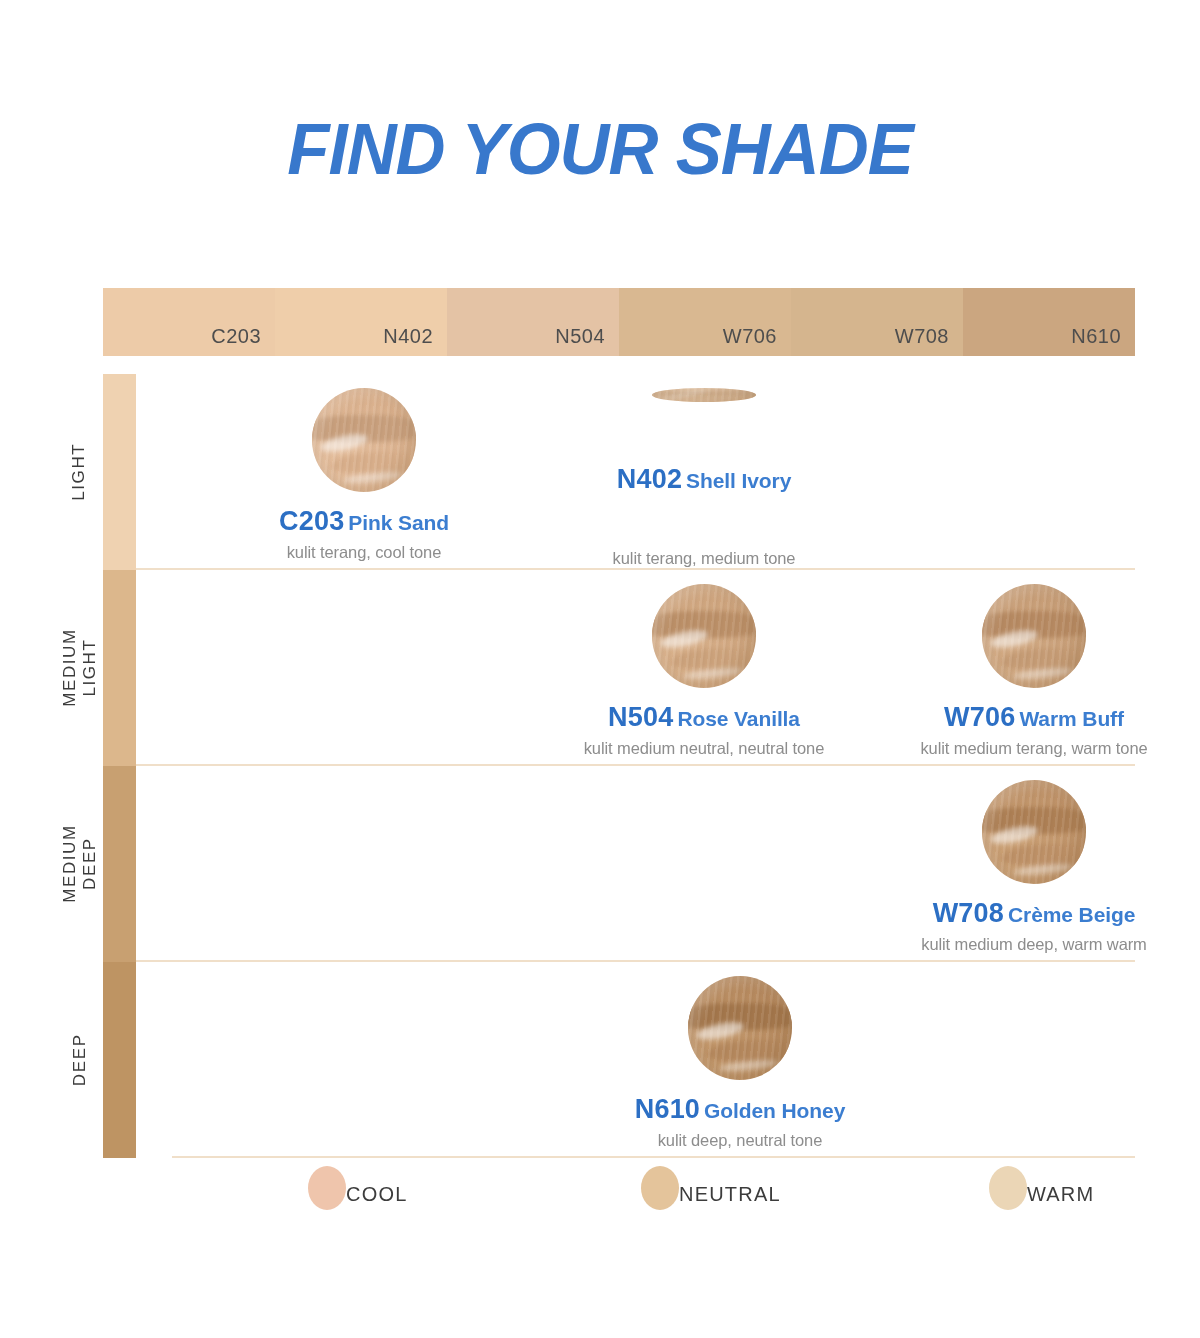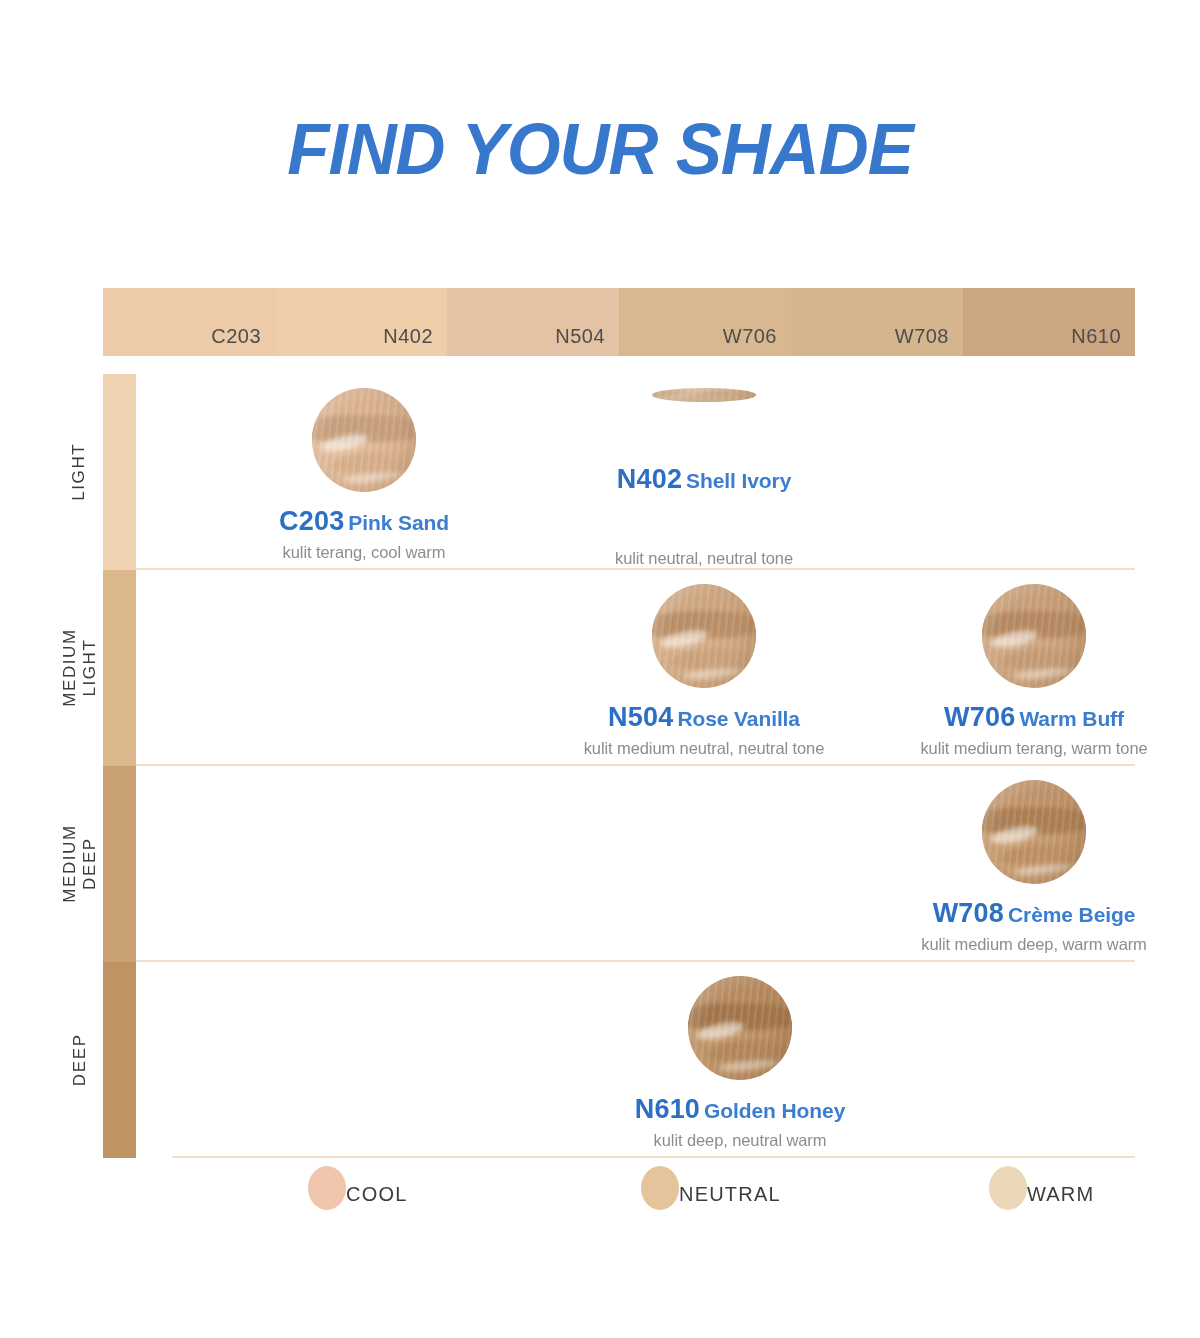--- a/index.html
+++ b/index.html
@@ -288,33 +288,33 @@
           <div class="cell" style="left: 78px;">
             <div class="blob" style="background: radial-gradient(circle at 34% 72%, rgb(232, 194, 161) 0%, rgb(217, 175, 139) 72%, rgb(201, 160, 125) 100%);">
               <div class="smear" style="background: rgb(201, 160, 125);"></div>
               <div class="smear2" style="background: rgb(217, 175, 139);"></div>
               <div class="streaks"></div>
               <div class="shine"></div>
               <div class="shine2"></div>
               <div class="edge"></div>
             </div>
             <div class="name-line"><span class="code">C203</span><span class="sname">Pink Sand</span></div>
-            <div class="desc">kulit terang, cool warm</div>
+            <div class="desc">kulit terang, cool tone</div>
           </div>
           <div class="cell" style="left: 418px; gap: 48px;">
             <div class="blob" style="background: radial-gradient(circle at 34% 72%, rgb(228, 194, 160) 0%, rgb(212, 174, 136) 72%, rgb(194, 156, 118) 100%);">
               <div class="smear" style="background: rgb(194, 156, 118);"></div>
               <div class="smear2" style="background: rgb(212, 174, 136);"></div>
               <div class="streaks"></div>
               <div class="shine"></div>
               <div class="shine2"></div>
               <div class="edge"></div>
             </div>
             <div class="name-line"><span class="code">N402</span><span class="sname">Shell Ivory</span></div>
-            <div class="desc">kulit neutral, neutral tone</div>
+            <div class="desc">kulit terang, medium tone</div>
           </div>
         </div>
         <div class="row">
           <div class="cell" style="left: 418px;">
             <div class="blob" style="background: radial-gradient(circle at 34% 72%, rgb(221, 181, 143) 0%, rgb(205, 163, 124) 72%, rgb(188, 144, 104) 100%);">
               <div class="smear" style="background: rgb(188, 144, 104);"></div>
               <div class="smear2" style="background: rgb(205, 163, 124);"></div>
               <div class="streaks"></div>
               <div class="shine"></div>
               <div class="shine2"></div>
@@ -354,21 +354,21 @@
           <div class="cell" style="left: 418px;">
             <div class="blob" style="background: radial-gradient(circle at 34% 72%, rgb(199, 156, 111) 0%, rgb(181, 136, 93) 72%, rgb(164, 119, 76) 100%);">
               <div class="smear" style="background: rgb(164, 119, 76);"></div>
               <div class="smear2" style="background: rgb(181, 136, 93);"></div>
               <div class="streaks"></div>
               <div class="shine"></div>
               <div class="shine2"></div>
               <div class="edge"></div>
             </div>
             <div class="name-line"><span class="code">N610</span><span class="sname">Golden Honey</span></div>
-            <div class="desc">kulit deep, neutral warm</div>
+            <div class="desc">kulit deep, neutral tone</div>
           </div>
         </div>
       </div>
   </div>
 
   <div class="legend">
       <div class="legend-item" style="left: 205px;">
         <div class="legend-dot" style="background: rgb(239, 197, 172);"></div>
         <div class="legend-text">COOL</div>
       </div>

